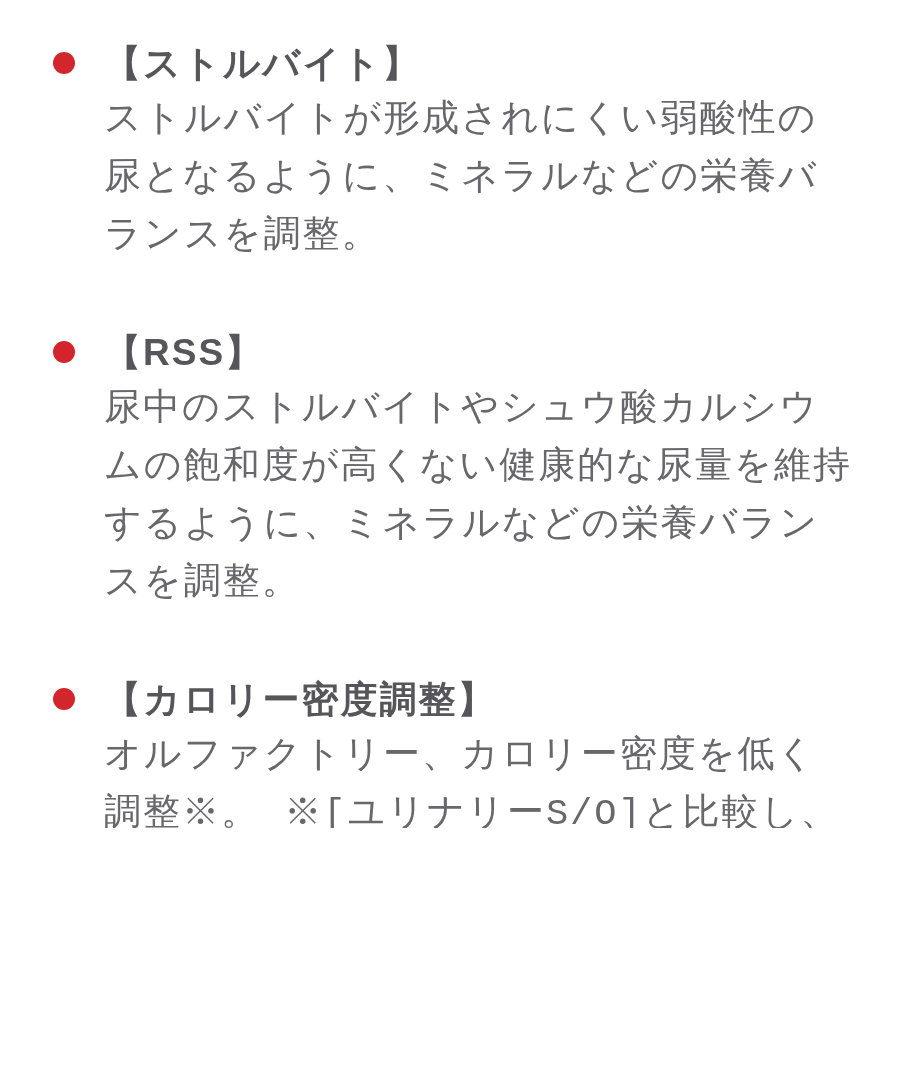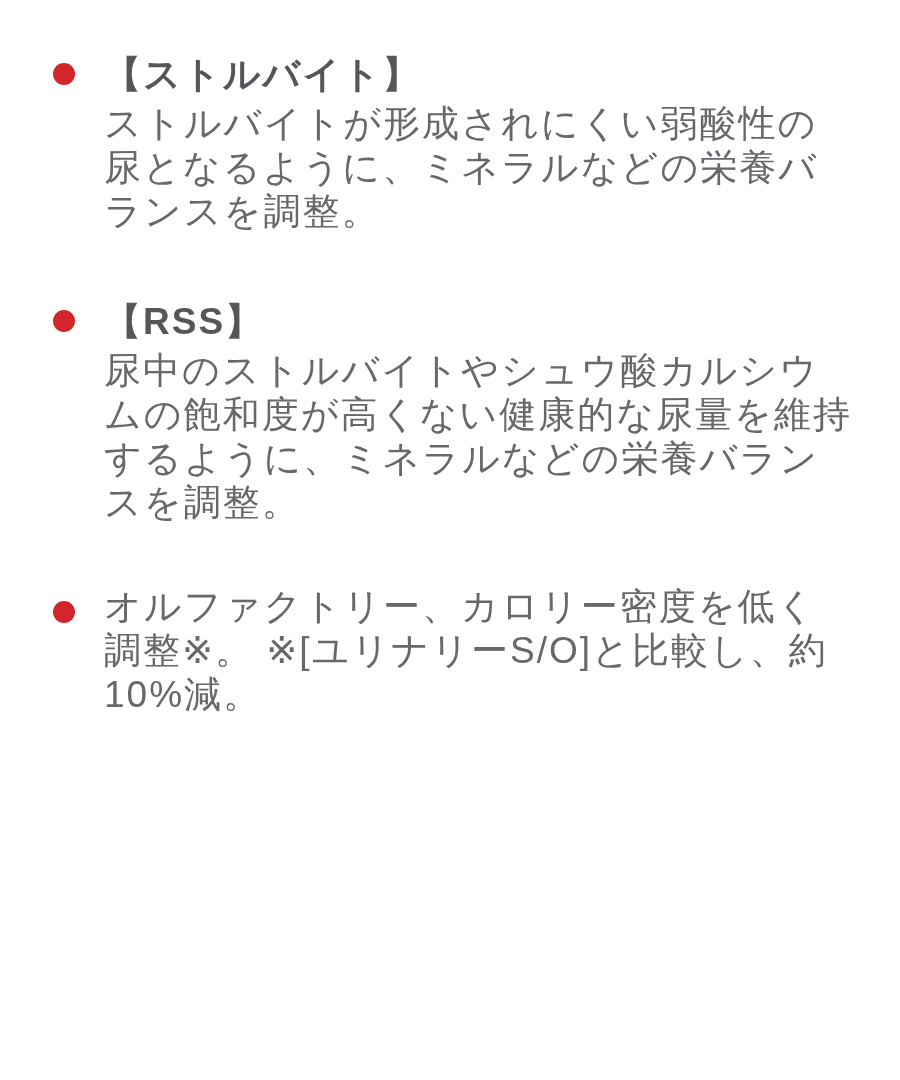--- a/index.html
+++ b/index.html
@@ -10,21 +10,21 @@
     font-family: "Liberation Sans", "DejaVu Sans", sans-serif;
     background: #ffffff;
   }
   .screen {
     position: relative;
     width: 900px;
     height: 828px;
     overflow: hidden;
     background: var(--page-bg, #ffffff);
     box-sizing: border-box;
-    padding-top: 47px;
+    padding-top: 36px;
   }
   .feature-section {
     position: relative;
     padding-left: 104px;
     margin-bottom: 60px;
   }
   .bullet {
     position: absolute;
     left: 53px;
     top: 16px;
@@ -38,25 +38,26 @@
     font-weight: bold;
     line-height: 55px;
     letter-spacing: 2px;
     color: var(--heading-color, #55555a);
     white-space: nowrap;
   }
   .section-body {
     width: 748px;
     font-size: 37px;
     font-weight: normal;
-    line-height: 44px;
+    line-height: 58px;
     letter-spacing: 2px;
     color: var(--body-color, #68686c);
     word-break: break-word;
     overflow-wrap: break-word;
+    font-family: Liberation Mono, monospace;
   }
 </style>
 </head>
 <body>
 
 <div class="screen">
 
   <div class="feature-section">
     <span class="bullet"></span>
     <div class="section-heading">【ストルバイト】</div>
@@ -64,17 +65,18 @@
   </div>
 
   <div class="feature-section">
     <span class="bullet"></span>
     <div class="section-heading">【RSS】</div>
     <div class="section-body">尿中のストルバイトやシュウ酸カルシウムの飽和度が高くない健康的な尿量を維持するように、ミネラルなどの栄養バランスを調整。</div>
   </div>
 
   <div class="feature-section">
     <span class="bullet"></span>
+    <div class="section-heading">【カロリー密度調整】</div>
     <div class="section-body">オルファクトリー、カロリー密度を低く調整※。 ※[ユリナリーS/O]と比較し、約10%減。</div>
   </div>
 
 
 </div>
 
 </body></html>

